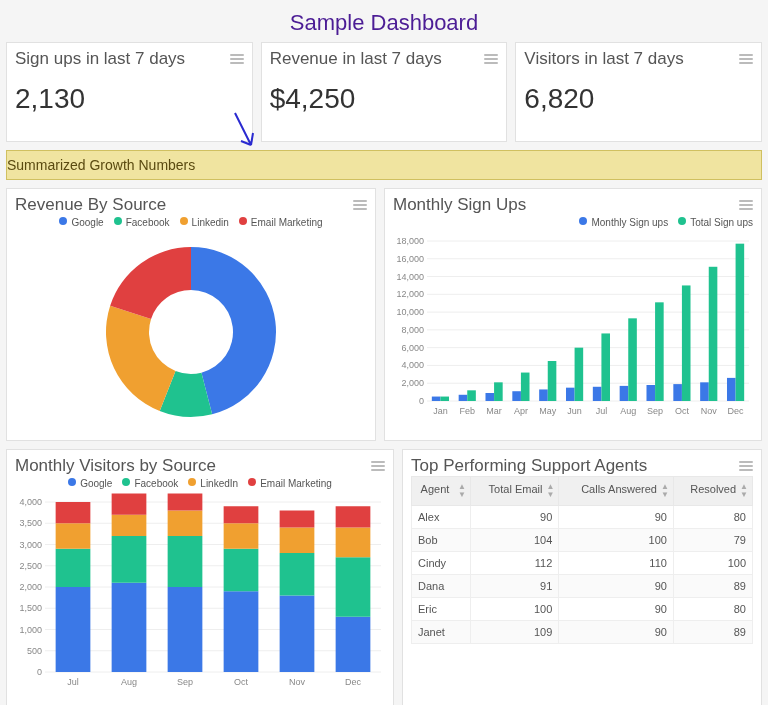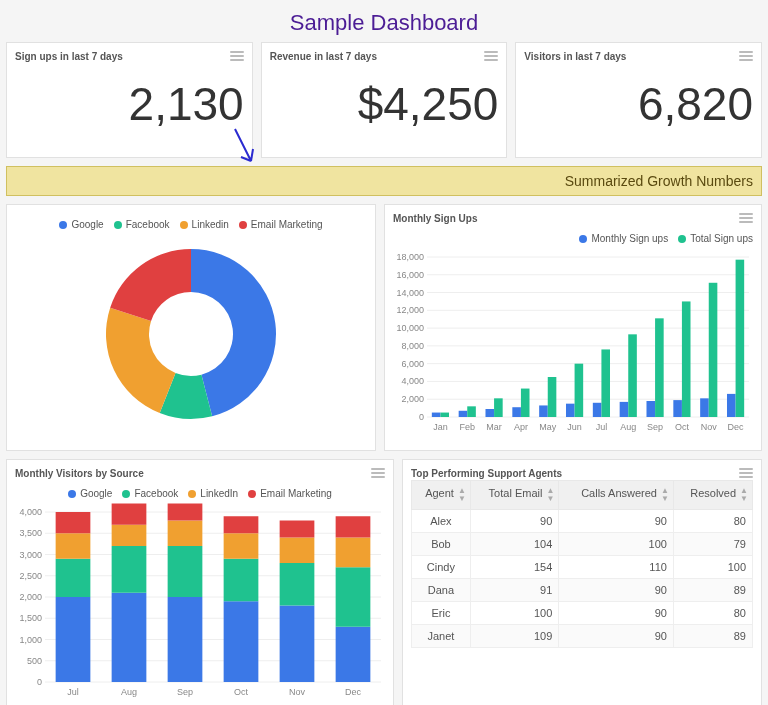--- a/index.html
+++ b/index.html
@@ -2,38 +2,38 @@
 <html><head>
 <meta charset="utf-8">
 <style>
   * { box-sizing: border-box; }
   body { margin:0; font-family: Arial, Helvetica, sans-serif; background:#f5f5f5; color:#333; width:768px; }
   .page { padding:6px 6px 0 6px; }
   .title { text-align:center; font-size:22px; font-weight:400; color:#4c1d95; padding:4px 0 6px; }
   .row { display:flex; gap:8px; }
   .card { position:relative; flex:1; border:1px solid #e1e1e1; background:#fff; padding:6px 8px 8px; }
   .card-head { display:flex; justify-content:space-between; align-items:center; }
-  .card-title { font-size:10px; font-weight:700; color:#555; }
+  .card-title { font-size:17px; font-weight:400; color:#555; }
   .menu-icon { width:14px; height:14px; display:flex; flex-direction:column; justify-content:space-between; cursor:pointer; padding:2px 0; }
   .menu-icon span { display:block; height:2px; width:100%; background:#bbb; border-radius:1px; }
-  .big { font-size:46px; font-weight:400; color:#333; text-align:right; padding:14px 0 18px; }
-  .banner { margin:8px 0; border:1px solid #d0c060; background:#f0e4a0; text-align:right; padding:6px 8px; font-size:14px; color:#5a4a10; position:relative;}
+  .big { font-size:28px; font-weight:400; color:#333; text-align:left; padding:14px 0 18px; }
+  .banner { margin:8px 0; border:1px solid #d0c060; background:#f0e4a0; text-align:left; padding:6px 0; font-size:14px; color:#5a4a10; position:relative;}
   .arrow { position:absolute; left:222px; top:-40px; color:#2a2ad0; font-size:28px; transform:rotate(0deg); }
   .legend { display:flex; gap:10px; justify-content:flex-end; font-size:10px; color:#555; padding:2px 0 4px; flex-wrap:wrap;}
   .legend.left { justify-content:center; }
-  .legend .item { display:flex; align-items:center; gap:4px;margin-top:6px; }
+  .legend .item { display:flex; gap:4px; }
   .dot { width:8px; height:8px; border-radius:50%; display:inline-block; }
   .donut-wrap { display:flex; justify-content:center; align-items:center; height:200px; }
   svg text { font-size:9px; fill:#888; }
   .barchart { height:190px; }
   .stackchart { height:200px; }
   .table { width:100%; border-collapse:collapse; font-size:11px; }
-  .table th { background:#f0f0f0; padding:6px 4px; text-align:right; font-weight:400; color:#555; border:1px solid #e8e8e8; position:relative;}
+  .table th { background:#f0f0f0; padding:6px 4px; text-align:center; font-weight:400; color:#555; border:1px solid #e8e8e8; position:relative;}
   .table th.num, .table td.num { text-align:right; }
-  .table th.center, .table td.center { text-align:center; }
+  .table th.center, .table td.center { }
   .table td { padding:5px 6px; border:1px solid #eee; color:#555;}
   .table tr:nth-child(even) td { background:#fafafa; }
   .sort { font-size:8px; color:#aaa; float:right; margin-left:4px; line-height:8px;}
   .footer { text-align:right; font-size:12px; color:#2a5db0; padding:4px 8px; font-family:Georgia, serif;}
   .grid { stroke:#eee; stroke-width:1; }
   .axis-label { font-size:9px; fill:#888; text-anchor:middle; }
 </style>
 </head>
 <body>
 
@@ -78,20 +78,28 @@
 
   <div class="banner">
     <svg class="arrow" width="28" height="40" viewBox="0 0 28 40">
         <path d="M6 2 L22 34 M22 34 L12 30 M22 34 L24 22" stroke="#2a2ad0" stroke-width="2" fill="none"></path>
       </svg>
     <span>Summarized Growth Numbers</span>
   </div>
 
   <div class="row">
     <div class="card" style="flex:1.08">
+      <div class="card-head">
+        <div class="card-title">Revenue By Source</div>
+        <div class="menu-icon">
+            <span></span>
+            <span></span>
+            <span></span>
+          </div>
+      </div>
       <div class="legend left" id="legend-pie">
           <span class="item">
             <span class="dot" style="background: rgb(59, 120, 231);"></span>
             <span>Google</span>
           </span>
           <span class="item">
             <span class="dot" style="background: rgb(31, 194, 143);"></span>
             <span>Facebook</span>
           </span>
           <span class="item">
@@ -299,21 +307,21 @@
               <td class="num">80</td>
             </tr>
             <tr>
               <td class="center">Bob</td>
               <td class="num">104</td>
               <td class="num">100</td>
               <td class="num">79</td>
             </tr>
             <tr>
               <td class="center">Cindy</td>
-              <td class="num">154</td>
+              <td class="num">112</td>
               <td class="num">110</td>
               <td class="num">100</td>
             </tr>
             <tr>
               <td class="center">Dana</td>
               <td class="num">91</td>
               <td class="num">90</td>
               <td class="num">89</td>
             </tr>
             <tr>

